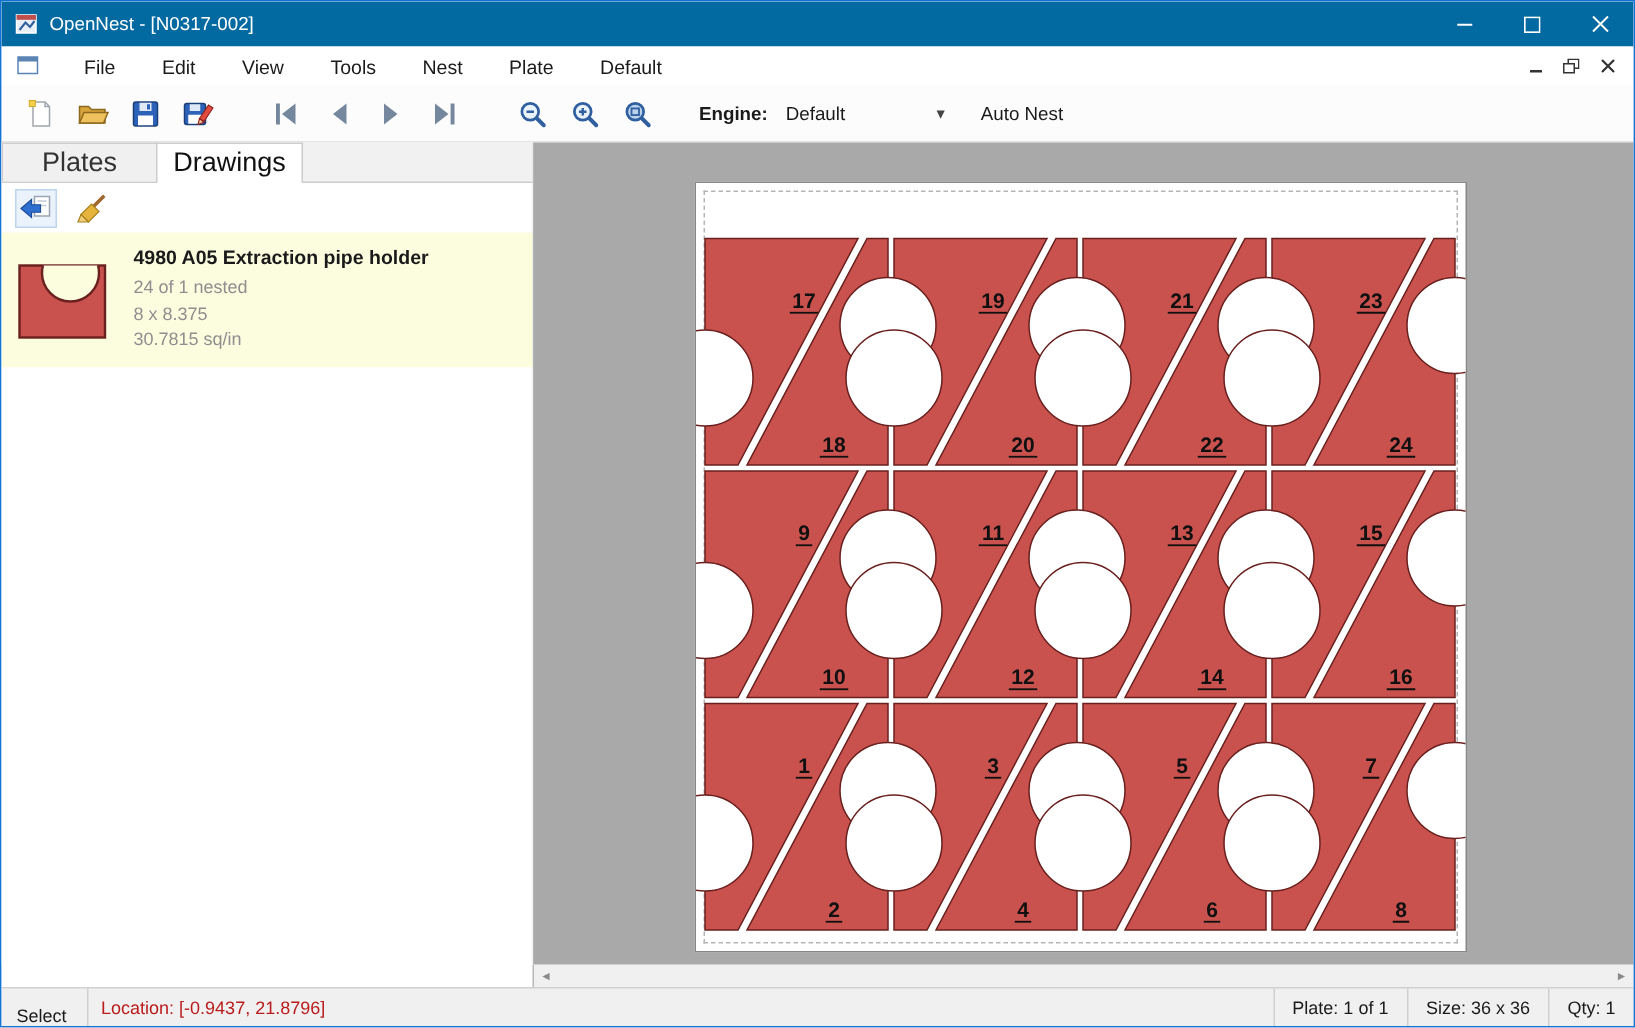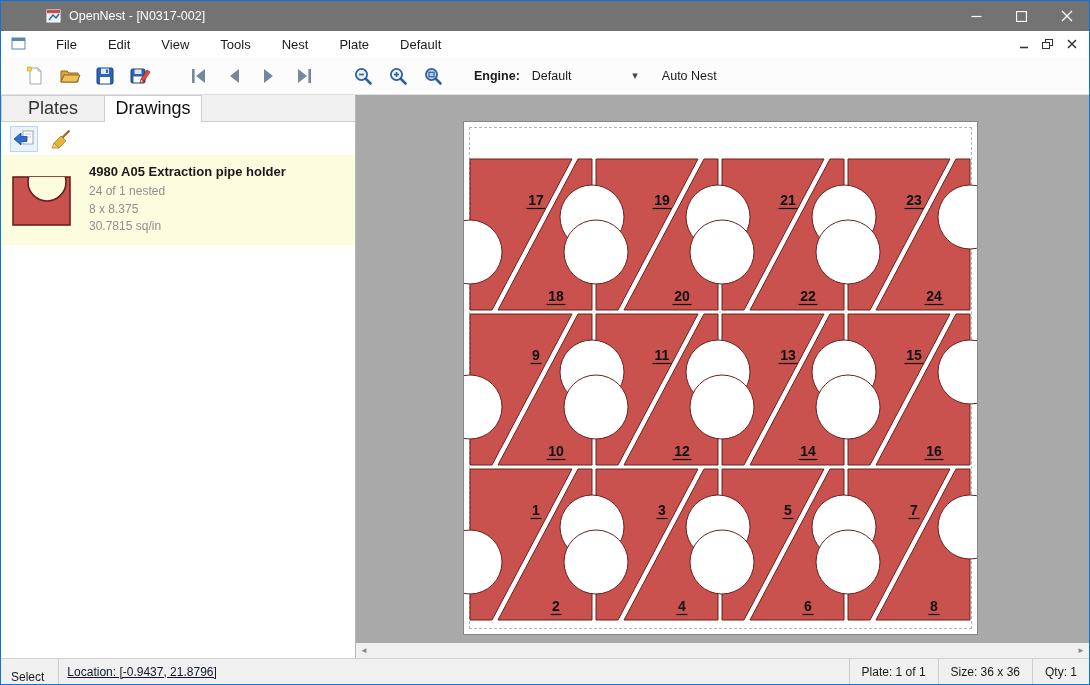--- a/index.html
+++ b/index.html
@@ -16,21 +16,21 @@
   .cap-btn { width: 45px; height: 30px; display: flex; align-items: center; justify-content: center; }
 
   
   .menubar { flex: 0 0 26px; background: #fff; display: flex; align-items: center; padding-left: 6px; gap: 13px; }
   .menu-icon { display: flex; margin: 0 7px 0 4px; }
   .menu-item { padding: 4px 9px; font-size: 13px; }
   .mdi-controls { display: flex; align-items: center; gap: 3px; margin-right: 7px; }
   .mdi-btn { width: 21px; height: 20px; display: flex; align-items: center; justify-content: center; }
 
   
-  .toolbar { flex: 0 0 38px; background: #fcfcfc; border-bottom: 1px solid #e2e2e2; display: flex; align-items: center; padding-left: 16px; }
+  .toolbar { flex: 0 0 38px; background: #fcfcfc; border-bottom: 1px solid #e2e2e2; display: flex; align-items: center; padding-left: 8px; }
   .tool-btn { width: 35px; height: 30px; display: flex; align-items: center; justify-content: center; }
   .tool-gap { width: 24px; }
   .engine-label { font-weight: bold; font-size: 12.5px; margin-right: 6px; }
   .engine-combo { display: flex; align-items: center; justify-content: space-between; width: 118px; height: 24px; padding: 0 6px; font-size: 12.5px; }
   .combo-arrow { color: #444; font-size: 11px; }
   .autonest { margin-left: 18px; font-size: 12.5px; }
 
   
   .main { flex: 1; display: flex; min-height: 0; }
 
@@ -56,29 +56,29 @@
 
   
   .bottomstrip { flex: 0 0 15px; display: flex; }
   .strip-left { flex: 0 0 355px; background: #fff; border-right: 1px solid #b7b7b7; }
   .hscroll { flex: 1; background: #f0f0f0; display: flex; align-items: center; justify-content: space-between; padding: 0 4px; color: #8a8a8a; font-size: 8px; }
 
   
   .statusbar { flex: 0 0 25px; background: #f0f0f0; border-top: 1px solid #d0d0d0; display: flex; align-items: center; font-size: 12px; }
   .cell { display: flex; align-items: center; height: 100%; }
   .cell.mode { padding: 11px 14px 0 10px; border-right: 1px solid #cfcfcf; }
-  .cell.loc { color: #0f172a; padding-left: 8px; text-decoration: underline; }
+  .cell.loc { color: #b91c1c; padding-left: 8px; }
   .cell.r { border-left: 1px solid #cfcfcf; padding: 0 12px; }
 </style>
 </head>
 <body>
 
 <div class="window">
 
-  <div class="titlebar" style="background: #737373; padding-left: 36px;">
+  <div class="titlebar" style="background: #0369a1;">
     <span class="app-icon">
       <svg width="16" height="16" viewBox="0 0 16 16">
           <rect x="1" y="2" width="13" height="12" fill="#e9eff7" stroke="#ffffff"></rect>
           <rect x="1" y="2" width="13" height="3.2" fill="#c0504d"></rect>
           <path d="M3 12 L7 7 L10 10 L13 6" stroke="#2f5f9e" fill="none" stroke-width="1.4"></path>
         </svg>
     </span>
     <span class="title">OpenNest - [N0317-002]</span>
     <span class="flex-spacer"></span>
     <span class="cap-btn">

